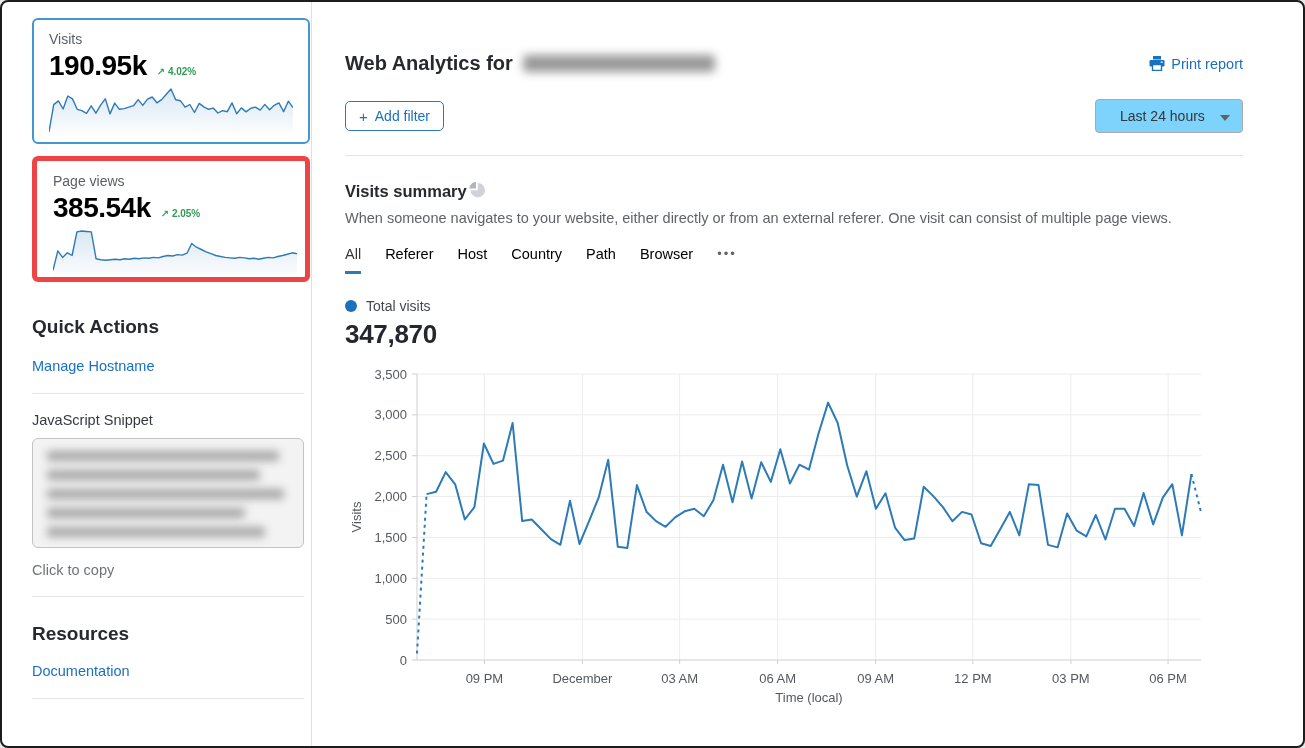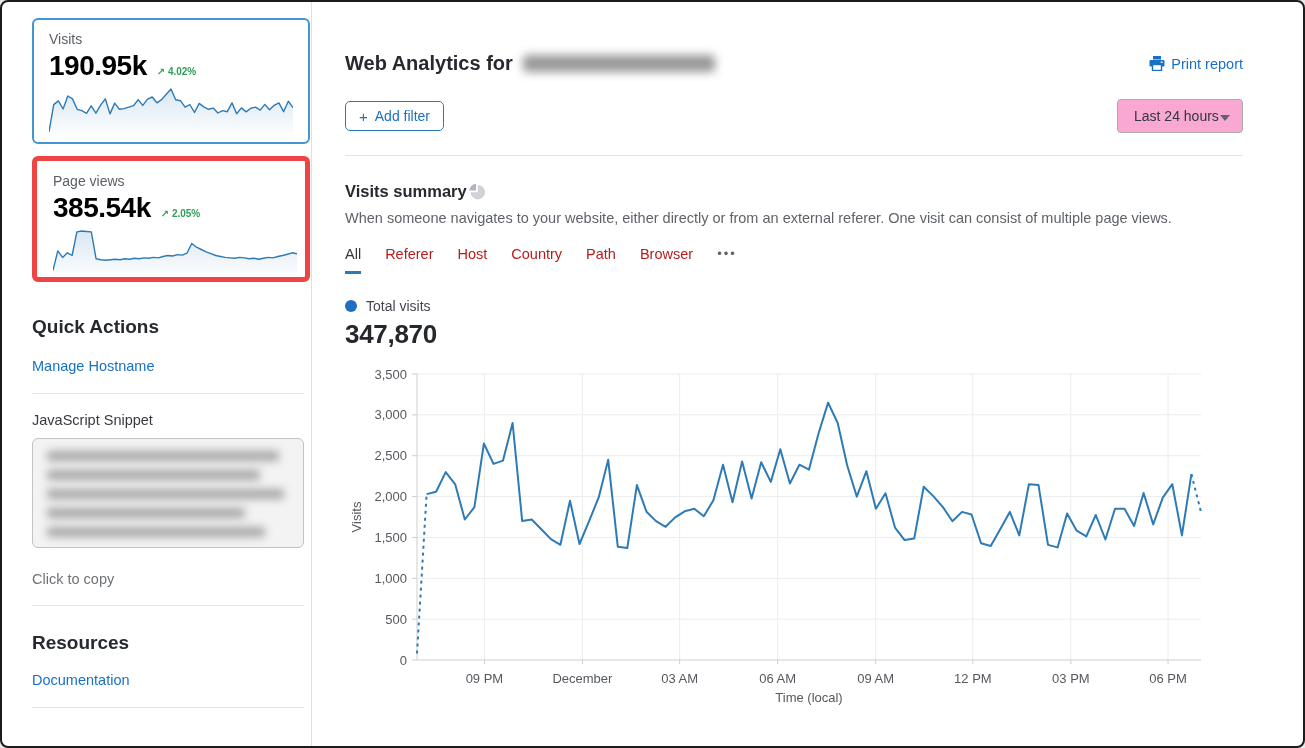--- a/index.html
+++ b/index.html
@@ -21,51 +21,51 @@
 
   .section-title { font-size:19px; font-weight:bold; color:#26292e; }
   .qa-title { margin-top:34px; }
   .side-link { display:inline-block; font-size:14.5px; color:#1a70c2; text-decoration:none; cursor:pointer; }
   .qa-link { margin-top:20px; }
   .side-hr { border:none; border-top:1px solid #e4e4e4; margin:18px 0 0 0; width:272px; }
   .snippet-label { font-size:14.5px; color:#36393f; margin-top:18px; }
   .snippet-box { width:272px; height:110px; background:#f3f3f3; border:1px solid #c3c3c3;
                  border-radius:6px; margin-top:10px; padding:12px 14px; cursor:pointer; overflow:hidden; }
   .blur-line { height:10px; border-radius:3px; background:#8d8d8d; filter:blur(4px); opacity:.75; margin-bottom:9px; }
-  .copy-hint { font-size:14.5px; color:#6e7378; margin-top:23px; }
+  .copy-hint { font-size:14.5px; color:#6e7378; margin-top:14px; }
   .res-title { margin-top:26px; }
   .res-link { margin-top:18px; }
 
   
   .main { position:absolute; left:309px; top:0; width:956px; height:100%;
           border-left:1px solid #e0e0e0; padding:0 24px 0 33px; }
   .header-row { display:flex; align-items:center; justify-content:space-between; margin-top:50px; }
   .page-title { font-size:20px; font-weight:bold; color:#26292e; display:flex; align-items:center; gap:10px; }
   .blur-domain { display:inline-block; width:192px; height:17px; border-radius:4px;
                  background:#7e7e7e; filter:blur(5px); opacity:.8; }
   .print-link { display:flex; align-items:center; gap:6px; font-size:14.5px; color:#1a70c2; cursor:pointer;justify-content:space-between; }
 
   .filter-row { display:flex; align-items:center; justify-content:space-between; margin-top:24px; }
   .add-filter-btn { display:inline-flex; align-items:center; gap:7px; border:1px solid #2d7bb6; background:#fff;
                     color:#1a70c2; font-size:14px; padding:6px 13px; border-radius:5px; cursor:pointer;
                     font-family:inherit; }
   .plus-glyph { font-size:15px; line-height:1; }
-  .range-select { position:relative; width:126px; border:1px solid #ababab; border-radius:4px;
-                  padding:8px 16px; font-size:14px; color:#33363b; cursor:pointer; background:#f9a8d4; }
+  .range-select { position:relative; width:148px; border:1px solid #ababab; border-radius:4px;
+                  padding:8px 24px; font-size:14px; color:#33363b; cursor:pointer; background:#7dd3fc; }
   .caret { position:absolute; right:12px; top:15px; width:0; height:0;
            border-left:5px solid transparent; border-right:5px solid transparent; border-top:6px solid #5f6368; }
 
   .main-hr { border:none; border-top:1px solid #e4e4e4; margin:22px 0 0 0; }
 
-  .summary-title-row { display:flex; align-items:center; gap:2px; margin-top:26px; }
+  .summary-title-row { display:flex; gap:2px; margin-top:26px; }
   .summary-title { font-size:16.5px; font-weight:bold; color:#26292e; }
   .summary-desc { font-size:14.5px; color:#5f6368; margin-top:9px; }
 
   .tabs { display:flex; align-items:flex-start; gap:24px; margin-top:20px; }
-  .tab { font-size:14.5px; color:#b91c1c; padding-bottom:9px; cursor:pointer; border-bottom:3px solid transparent; }
+  .tab { font-size:14.5px; color:#000000; padding-bottom:9px; cursor:pointer; border-bottom:3px solid transparent; }
   .tab.active { color:#33363b; border-bottom:3px solid #2d7bb6; }
   .tab-more { font-size:13px; color:#5f6368; letter-spacing:2px; padding-bottom:9px; cursor:pointer; }
 
   .legend-row { display:flex; align-items:center; gap:9px; margin-top:24px; cursor:pointer; }
   .legend-dot { width:12px; height:12px; border-radius:50%; background:#1f6fc1; }
   .legend-label { font-size:14px; color:#44484e; }
   .total-value { font-size:26px; font-weight:bold; color:#24272b; margin-top:5px; letter-spacing:-0.3px; }
 
   .chart-wrap { margin-top:10px; }
 </style>

